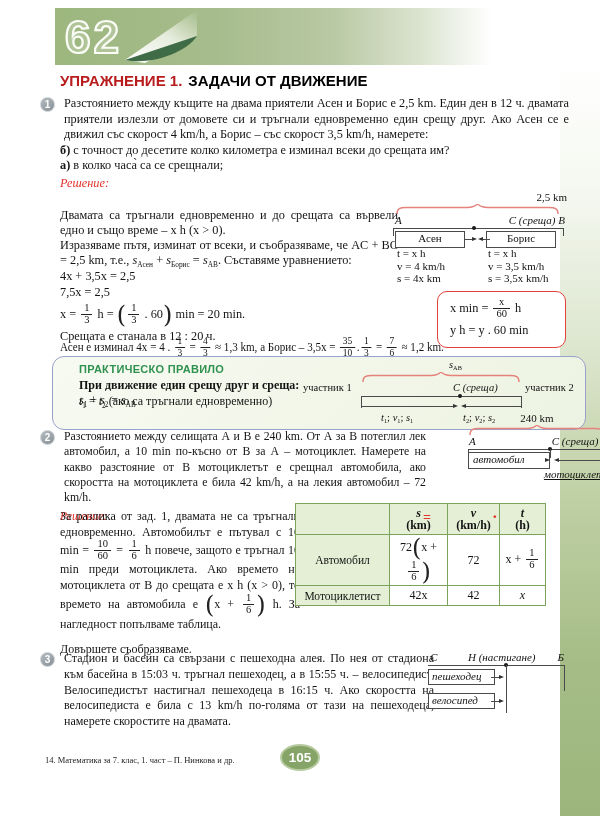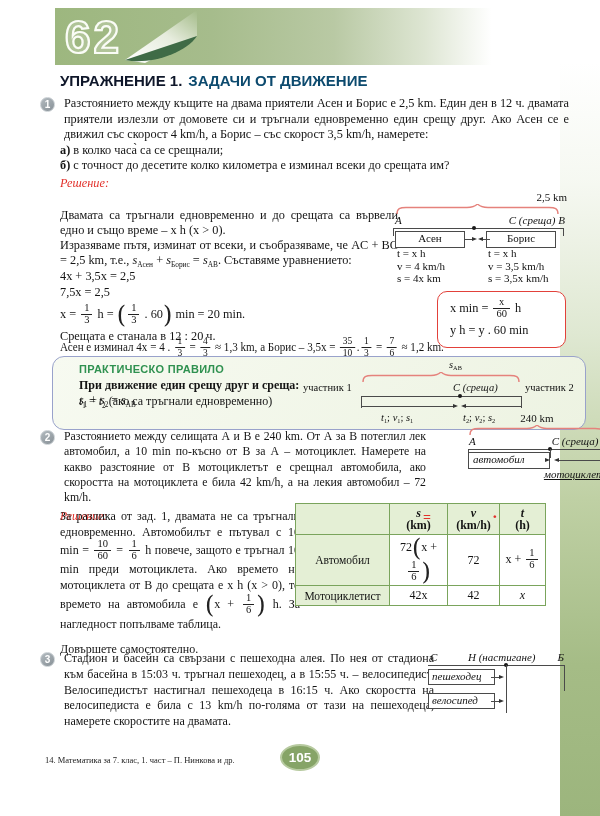--- a/index.html
+++ b/index.html
@@ -11,22 +11,22 @@
         background:linear-gradient(90deg,#9db77f 0%,#a6bc8c 35%,#b9c9a4 62%,#dde5d2 82%,rgba(255,255,255,0) 97%);}
   .bignum{position:absolute;left:10px;top:2px;font-family:"Liberation Sans",sans-serif;
           font-weight:bold;font-size:46px;letter-spacing:3px;color:rgba(255,255,255,0.18);
           -webkit-text-stroke:2.2px #fafcf6;}
   .curl{position:absolute;left:66px;top:0px;}
   .strip{position:absolute;left:560px;top:62px;width:40px;height:754px;
          background:linear-gradient(180deg,rgba(255,255,255,0) 0%,rgba(244,247,239,.85) 16%,#dfe8d2 36%,#bfd0a4 58%,#a5bc86 80%,#9cb57d 100%);}
   
   .title{position:absolute;left:60px;top:72px;font-family:"Liberation Sans",sans-serif;
          font-weight:bold;font-size:15px;}
-  .t1{color:#0f172a;margin-right:6px;}
-  .t2{color:#0c4a6e;}
+  .t1{color:#b91c1c;margin-right:6px;}
+  .t2{color:#000000;}
   
   .pblock{position:absolute;line-height:15.5px;}
   .pcirc{position:absolute;left:0;top:1px;width:15px;height:15px;border-radius:50%;
          background:linear-gradient(145deg,#b3bbc0,#879096);border:1px solid #c9cfd3;
          color:#fff;font:bold 10px "Liberation Sans",sans-serif;text-align:center;line-height:14px;box-sizing:border-box;}
   .ptext{margin-left:24px;text-align:justify;}
   .items{margin-left:20px;}
   .blab{font-weight:bold;}
   .resh{color:#e2312b;font-style:italic;margin-left:20px;margin-top:2px;}
   
@@ -96,22 +96,22 @@
   </div>
   <div class="strip"></div>
 
   <div class="title">
     <span class="t1">УПРАЖНЕНИЕ 1.</span><span class="t2">ЗАДАЧИ ОТ ДВИЖЕНИЕ</span>
   </div>
 
   <div class="pblock" style="left:40px;top:96px;width:527px;">
     <div class="pcirc">1</div>
     <div class="ptext" style="width:505px;">Разстоянието между къщите на двама приятели Асен и Борис е 2,5 km. Един ден в 12 ч. двамата приятели излезли от домовете си и тръгнали едновременно един срещу друг. Ако Асен се е движил със скорост 4 km/h, а Борис – със скорост 3,5 km/h, намерете:</div>
+    <div class="items"><span class="blab">б)</span><span> с точност до десетите колко километра е изминал всеки до срещата им?</span></div>
     <div class="items"><span class="blab">а)</span><span> в колко часа̀ са се срещнали;</span></div>
-    <div class="items"><span class="blab">б)</span><span> с точност до десетите колко километра е изминал всеки до срещата им?</span></div>
     <div class="resh" style="margin-left:20px;">Решение:</div>
   </div>
 
   <div class="abs" style="left:60px;top:208px;width:338px;line-height:15px;">
     <div style="text-align:justify;">Двамата са тръгнали едновременно и до срещата са вървели едно и също време – x h (x &gt; 0).</div>
     <div style="text-align:justify;"><span>Изразяваме пътя, изминат от всеки, и съобразяваме, че AC + BC = 2,5 km, т.е., </span><i>s</i><sub>Асен</sub><span> + </span><i>s</i><sub>Борис</sub><span> = </span><i>s</i><sub>AB</sub><span>. Съставяме уравнението:</span></div>
     <div class="eql">4x + 3,5x = 2,5</div>
     <div class="eql">7,5x = 2,5</div>
     <div class="eqtall">
       <span>x = </span><span class="frac"><span class="fn">1</span><span class="fd">3</span></span><span> h = </span><span class="bp">(</span><span class="frac"><span class="fn">1</span><span class="fd">3</span></span><span> . 60</span><span class="bp">)</span><span> min = 20 min.</span>
@@ -213,21 +213,21 @@
       <div class="ah-l" style="left:86px;top:9px;"></div>
       <div class="hl" style="left:91px;top:11px;width:47px;"></div>
       <i style="position:absolute;right:4px;top:19px;text-decoration:underline;">мотоциклет</i>
     </div>
   </div>
 
   <div class="abs" style="left:60px;top:509px;width:240px;line-height:15.5px;font-size:12px;">
     <div style="text-align:justify;">
       <span>За разлика от зад. 1, двамата не са тръгнали едновременно. Автомобилът е пътувал с </span><span>10 min = </span><span class="frac"><span class="fn">10</span><span class="fd">60</span></span><span> = </span><span class="frac"><span class="fn">1</span><span class="fd">6</span></span><span> h повече, защото е тръгнал 10 min преди мотоциклета. Ако времето на мотоциклета от В до срещата е x h (x &gt; 0), то времето на автомобила е </span><span class="bp">(</span><span>x + </span><span class="frac"><span class="fn">1</span><span class="fd">6</span></span><span class="bp">)</span><span> h. За нагледност попълваме таблица.</span>
     </div>
-    <div style="margin-top:9px;">Довършете самостоятелно.</div>
+    <div style="margin-top:9px;">Довършете съобразяваме.</div>
   </div>
 
   <div class="tblwrap">
     <span class="topop" style="left:128px;top:7px;font-size:14px;">=</span>
     <span class="topop" style="left:197px;top:4px;font-size:17px;">·</span>
     <table>
       <colgroup>
           <col style="width:94px;">
           <col style="width:58px;">
           <col style="width:52px;">

